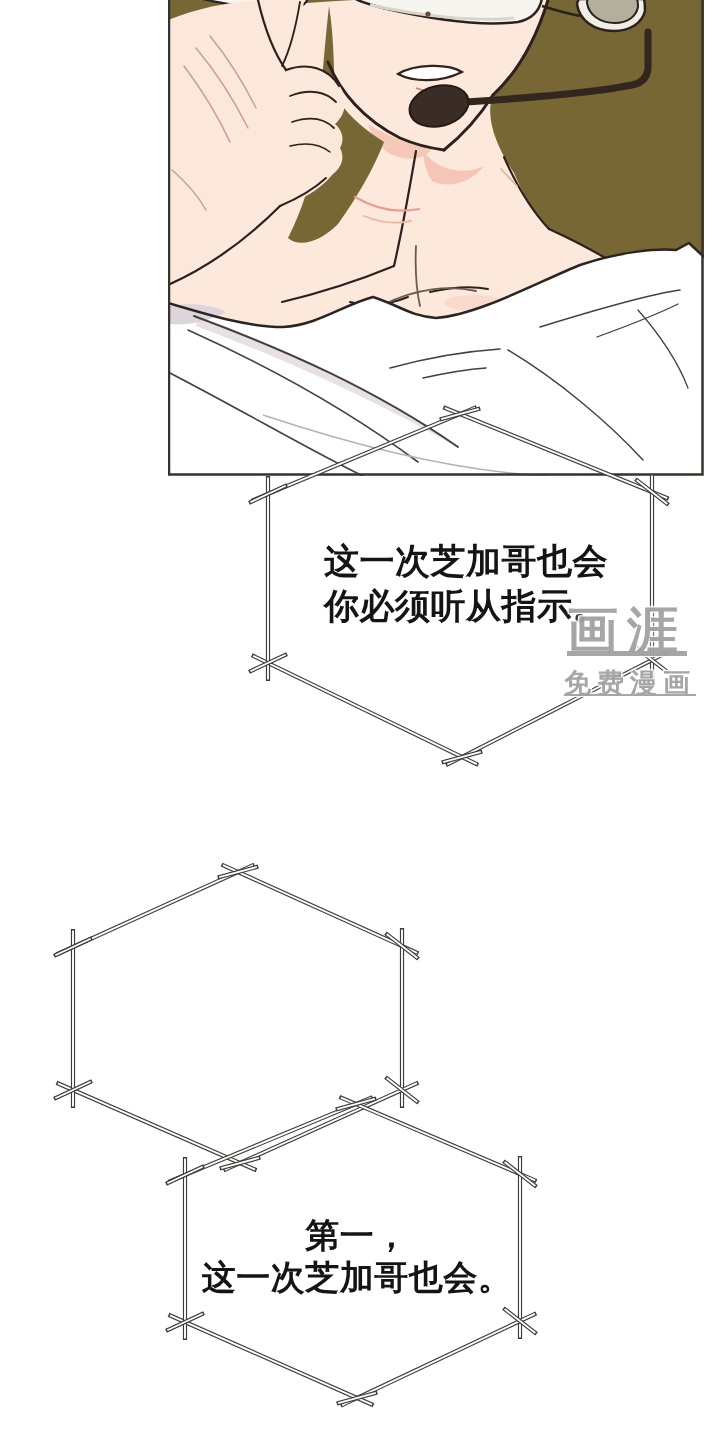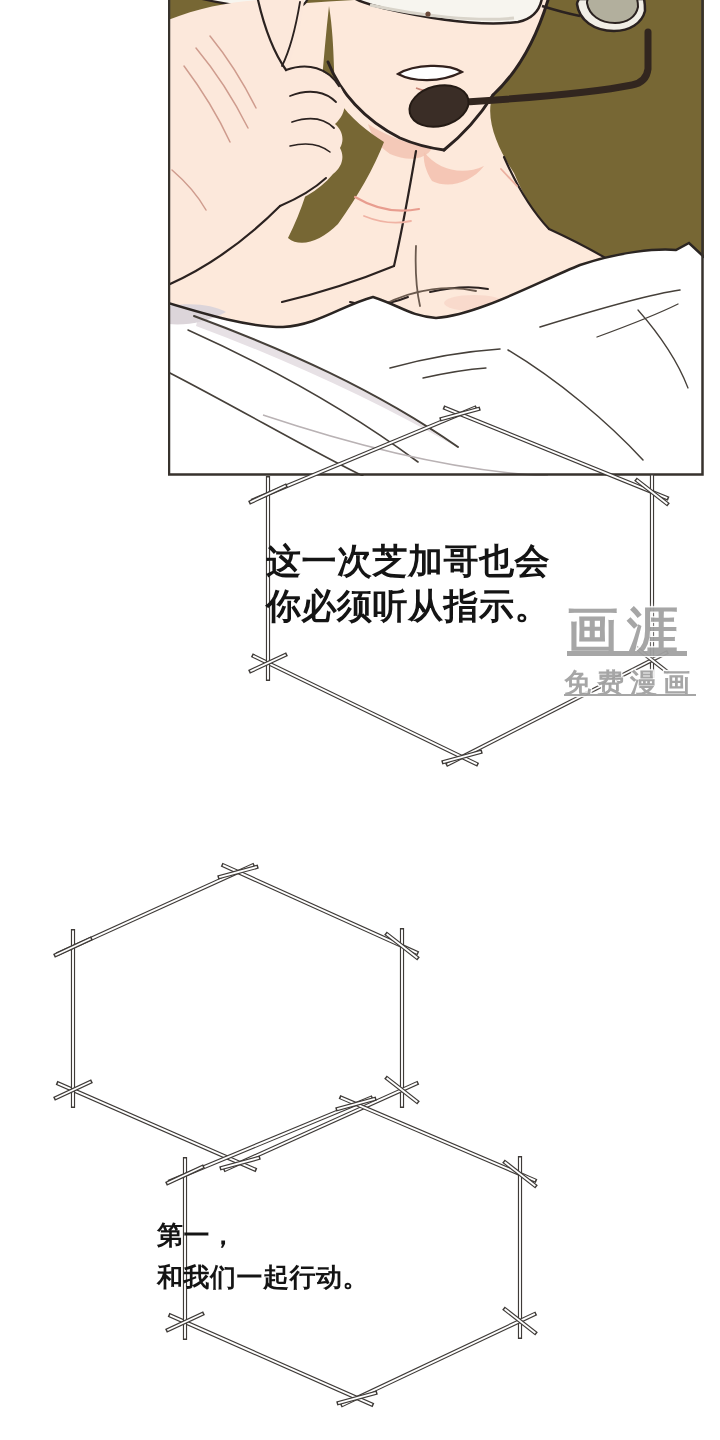--- a/index.html
+++ b/index.html
@@ -3,24 +3,24 @@
 <meta charset="utf-8">
 <style>
   html,body{margin:0;padding:0;background:#ffffff;}
   .page{
     position:relative;width:720px;height:1440px;background:#ffffff;overflow:hidden;
     font-family:"DejaVu Sans","Liberation Sans",sans-serif;
   }
   .panel-art{position:absolute;left:168px;top:0;width:536px;height:476px;}
   .bubble-layer{position:absolute;left:0;top:0;width:720px;height:1440px;pointer-events:none;}
   .speech{
-    position:absolute;font-weight:700;color:#141414;
+    position:absolute;text-align:center;font-weight:700;color:#141414;
     font-size:35px;line-height:45px;letter-spacing:0.5px;white-space:nowrap;
   }
-  .speech.tight{line-height:42px;font-size:26px;}
+  .speech.tight{line-height:42px;font-size:34px;}
   .speech div{white-space:nowrap;}
   .watermark{
     position:absolute;left:564px;top:604px;color:#a2a2a2;font-weight:700;opacity:.95;
     text-shadow:-1px -1px 0 #fff,1px -1px 0 #fff,-1px 1px 0 #fff,1px 1px 0 #fff,0 0 5px rgba(255,255,255,.9);
     text-decoration:underline;
   }
   .watermark .logo{font-size:51px;line-height:1.05;letter-spacing:9px;margin-left:3px;}
   .watermark .sub{font-size:27px;letter-spacing:6px;margin-top:7px;text-align:right;}
 </style>
 </head>
@@ -219,21 +219,21 @@
     </svg>
 
   <div class="speech" style="left:266px;top:539px;width:400px;">
     <div>这一次芝加哥也会</div>
     <div>你必须听从指示。</div>
   </div>
 
 
   <div class="speech tight" style="left:157px;top:1214px;width:400px;">
     <div>第一，</div>
-    <div>和我们一起行动。</div>
+    <div>这一次芝加哥也会。</div>
   </div>
 
   <div class="watermark">
     <div class="logo">画涯</div>
     <div class="sub">免费漫画</div>
   </div>
 
 </div>
 
 </body></html>

